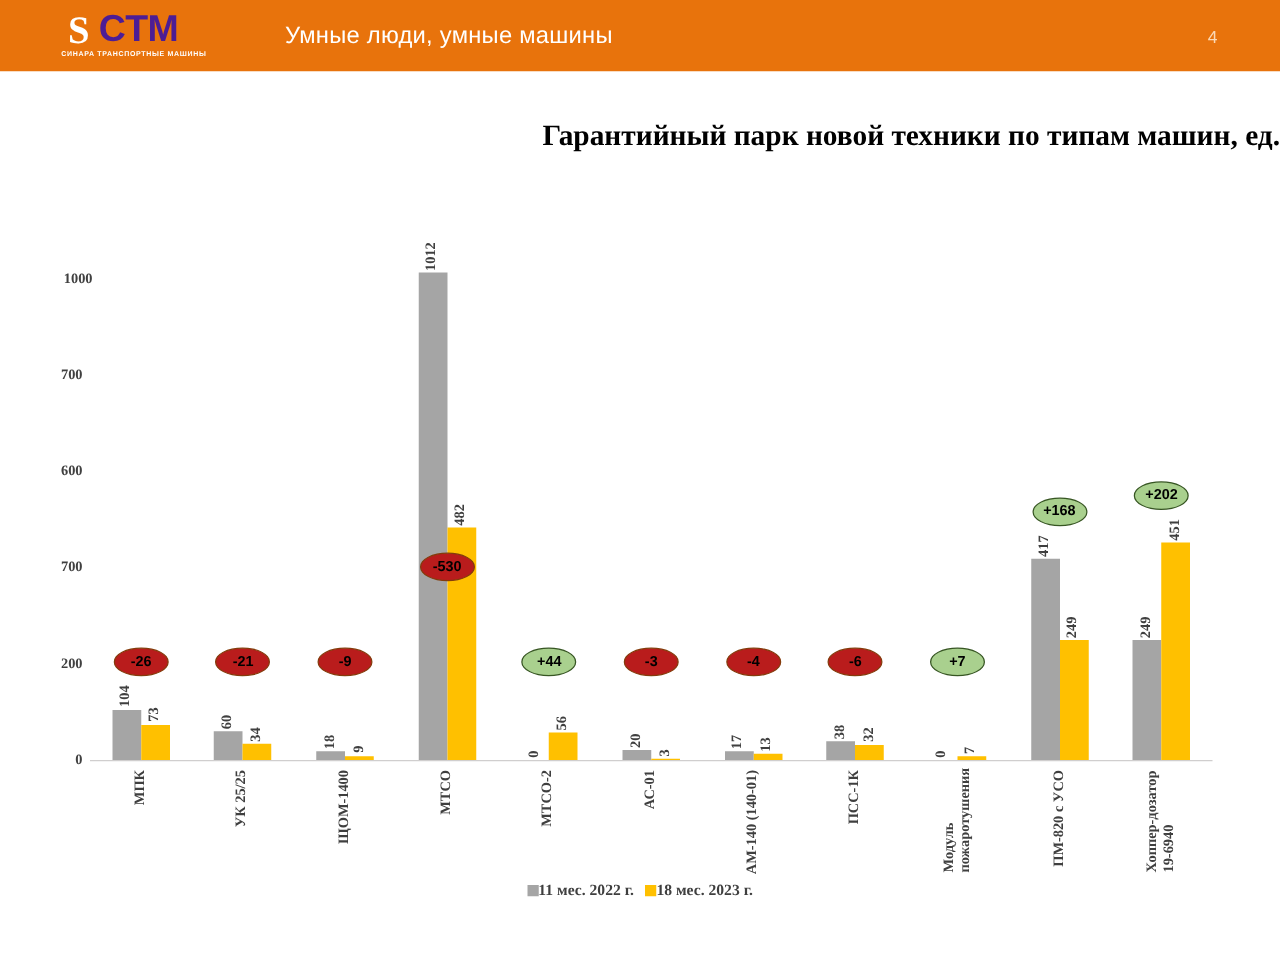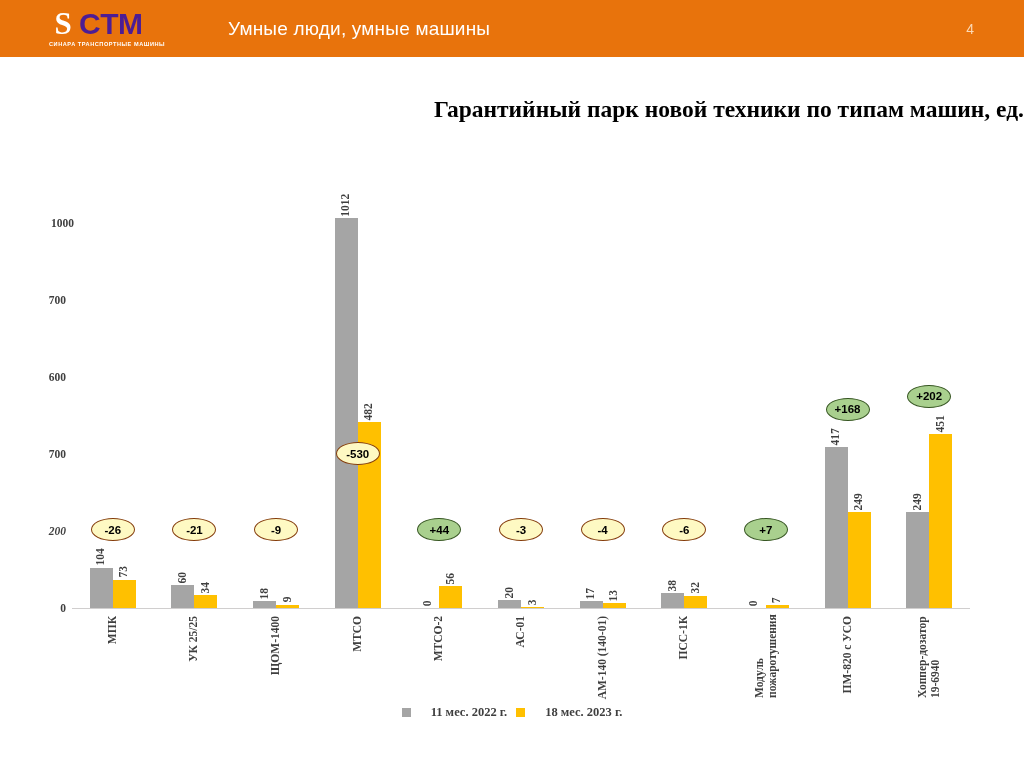--- a/index.html
+++ b/index.html
@@ -78,38 +78,38 @@
     writing-mode:vertical-rl; transform:rotate(180deg);
     transform-origin:center;
   }
   .badge {
     position:absolute;
     width:44px; height:23px; border-radius:50%;
     display:flex; align-items:center; justify-content:center;
     font-family:"Liberation Sans", sans-serif;
     font-weight:bold; font-size:11.5px; color:#000000;margin-top:10px;
   }
-  .badge.neg { background:#fef9c3; border:1.4px solid #843C0C;text-align:center; }
+  .badge.neg { background:#b91c1c; border:1.4px solid #843C0C;text-align:center; }
   .badge.pos { background:#A9D08E; border:1.4px solid #375623; }
 
   .cat-label {
     position:absolute;
     color:#3F3F3F; font-family:"Liberation Serif", serif;
     font-weight:bold; font-size:11.5px;
     writing-mode:vertical-rl; transform:rotate(180deg);
     text-align:left; white-space:nowrap;
   }
   .cat-label.two-line { white-space:normal; line-height:13px; }
 
   
   #legend {
     position:absolute; left:0; top:705px; width:1024px;
     display:flex; justify-content:center; align-items:center; gap:9px;
   }
-  .legend-item { display:flex; align-items:center; gap:20px; }
+  .legend-item { display:flex; align-items:center; gap:0; }
   .legend-swatch { width:9px; height:9px; display:inline-block; }
   .legend-label {
     color:#3F3F3F; font-family:"Liberation Serif", serif;
     font-weight:bold; font-size:12.5px; white-space:nowrap;
   }
 </style>
 </head>
 <body>
 
 <div id="header">
@@ -122,21 +122,21 @@
   <div id="page-number">4</div>
 </div>
 
 <div id="slide-title">
   <span>Гарантийный парк новой техники по типам машин, ед.</span>
 </div>
 
 <div id="chart">
   <div id="axis-line"></div>
 <div class="ytick-label" style="left: 10px; top: 608px;">0</div>
-    <div class="ytick-label" style="left: 10px; top: 531px; font-style: italic;">200</div>
+    <div class="ytick-label" style="left: 10px; top: 531px;">200</div>
     <div class="ytick-label" style="left: 10px; top: 454px;">700</div>
     <div class="ytick-label" style="left: 10px; top: 377px;">600</div>
     <div class="ytick-label" style="left: 10px; top: 300px;">700</div>
     <div class="ytick-label" style="left: 18px; top: 223px;">1000</div>
     <div class="bar s0" style="left: 89.8182px; width: 23px; height: 40.04px; top: 567.96px; bottom: auto;"></div>
     <div class="bar-value" style="left: 94.3182px; top: 538.36px; height: 27.6px;">104</div>
     <div class="bar s1" style="left: 112.818px; width: 23px; height: 28.105px; top: 579.895px; bottom: auto;"></div>
     <div class="bar-value" style="left: 117.318px; top: 557.495px; height: 20.4px;">73</div>
     <div class="badge neg" style="left: 90.8182px; top: 508px;">-26</div>
     <div class="cat-label" style="left: 105.818px; top: 616px;">МПК</div>

